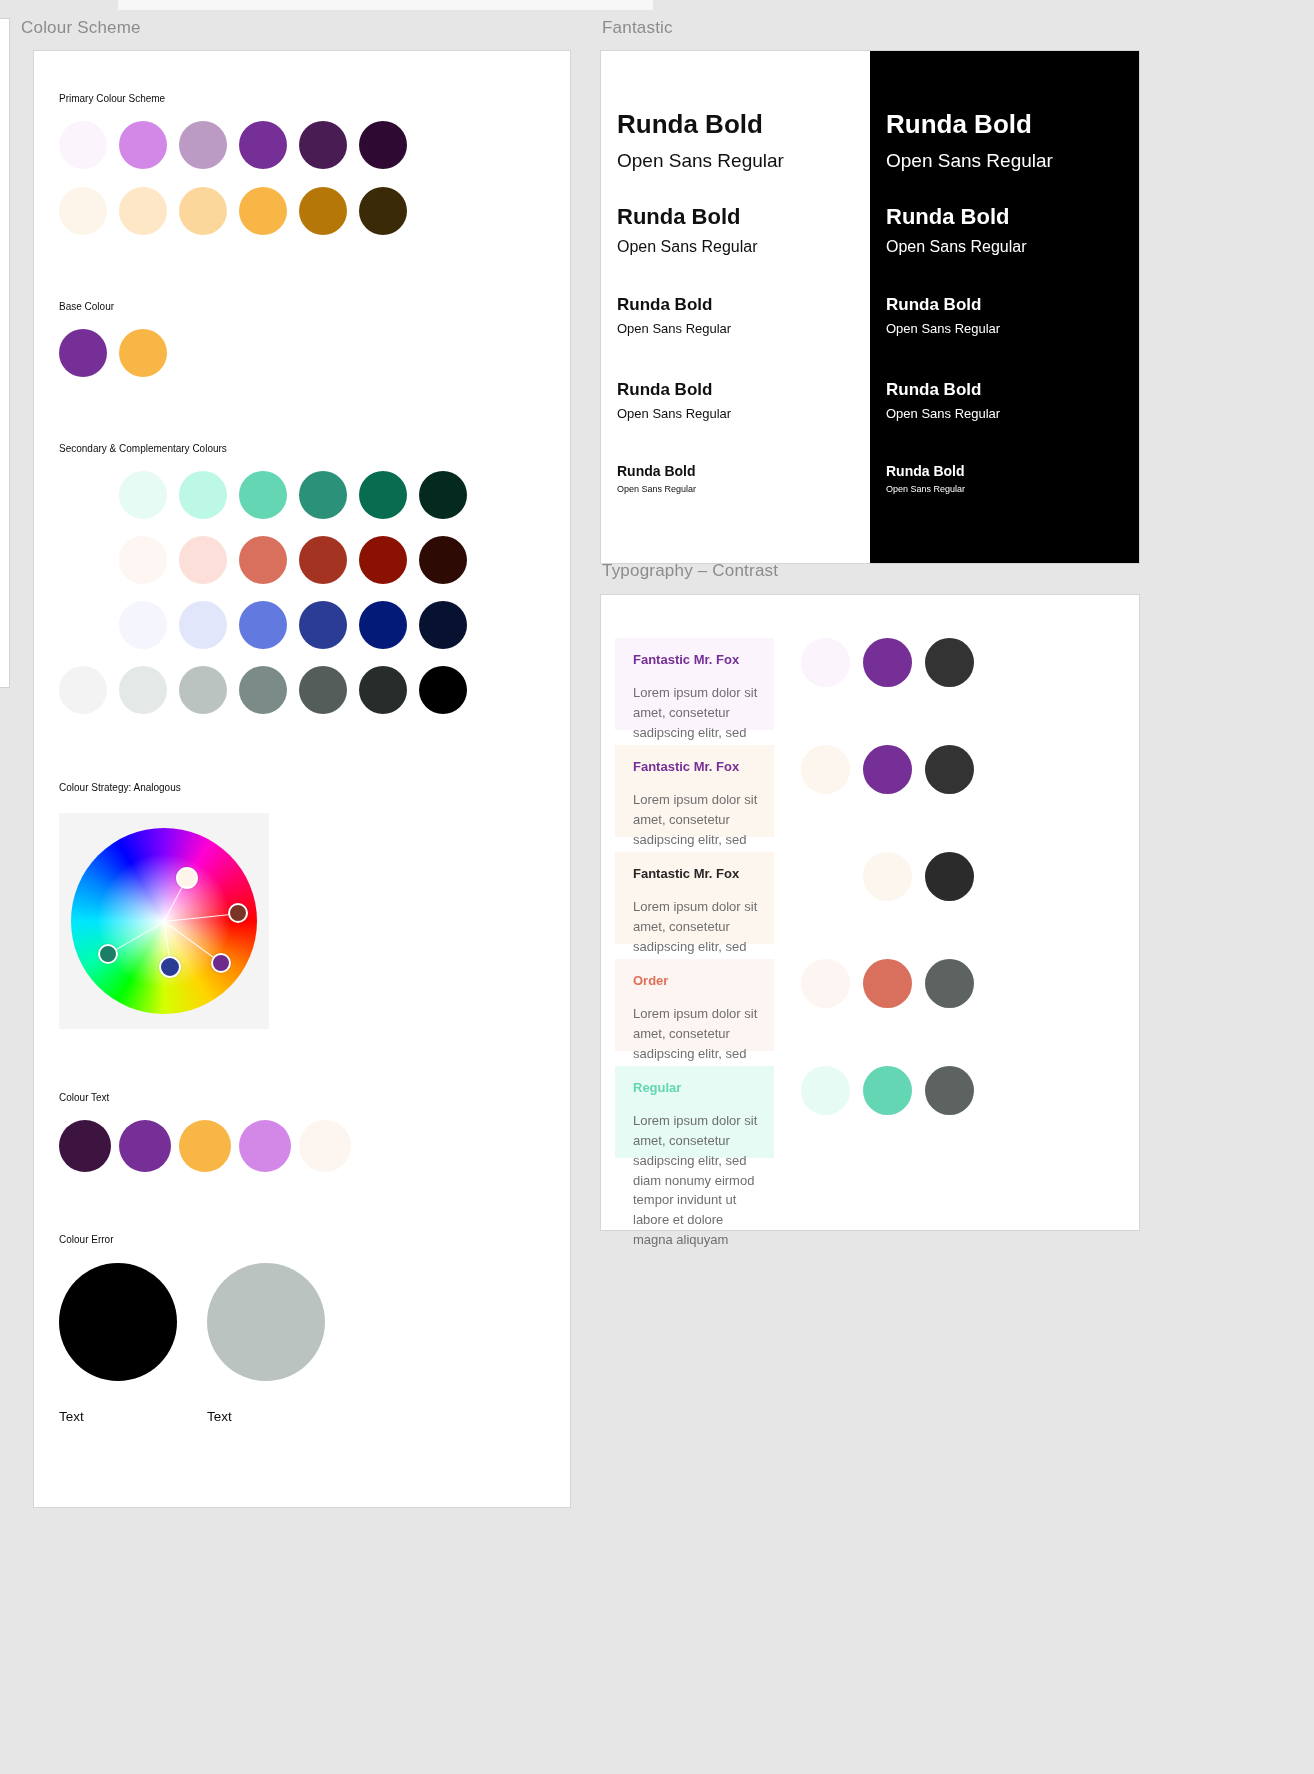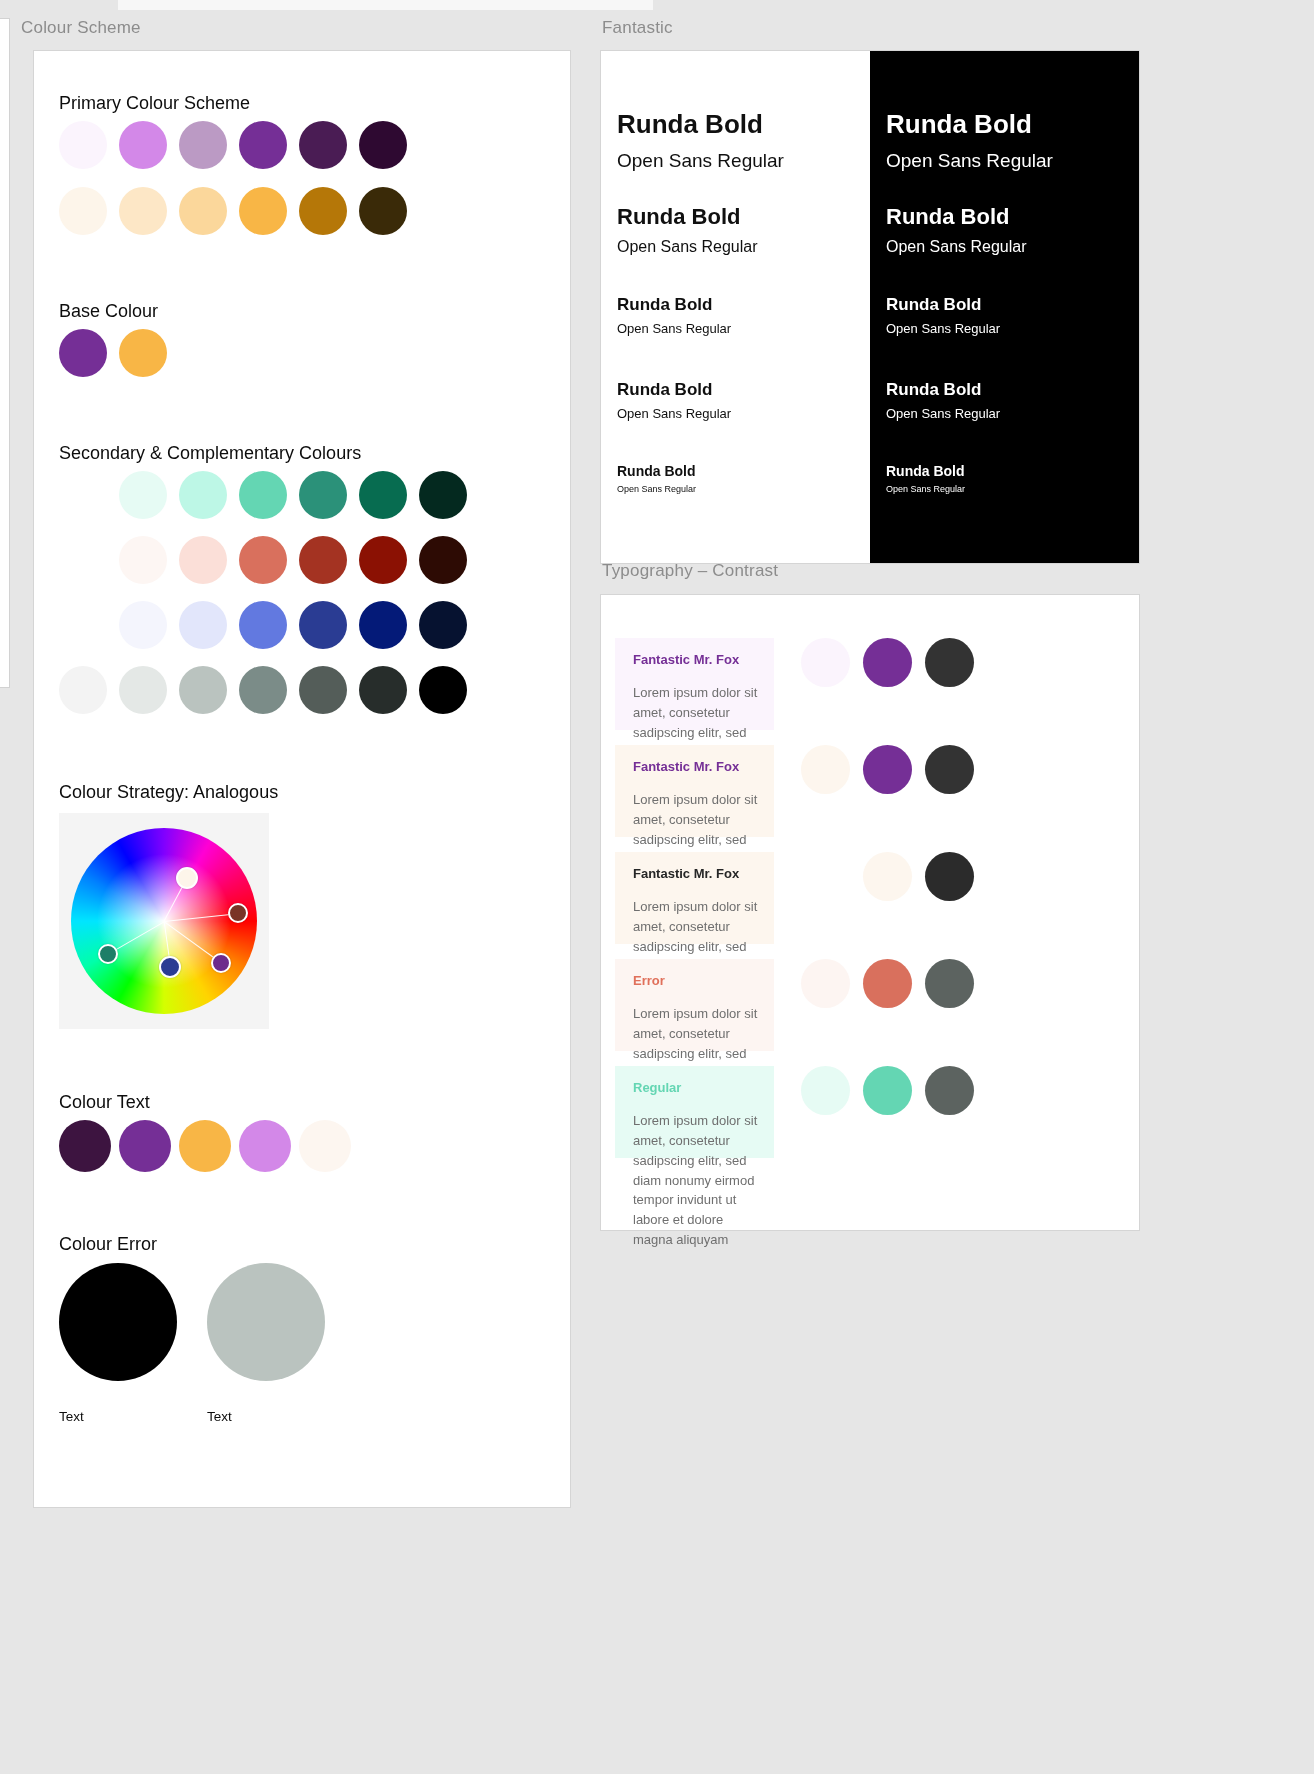--- a/index.html
+++ b/index.html
@@ -29,21 +29,21 @@
   }
 
   
   #colour-scheme-title { position: absolute; left: 21px; top: 18px; }
   #colour-scheme-card {
     position: absolute; left: 33px; top: 50px;
     width: 538px; height: 1458px;
     background: #ffffff; border: 1px solid #d5d5d5;
   }
   .section-label {
-    font-size: 18px; color: #0d0d0d; font-weight: 400;
+    font-size: 10px; color: #0d0d0d; font-weight: 400;
   }
   .swatch-row { display: flex; gap: 0; }
   .swatch {
     width: 48px; height: 48px; border-radius: 50%;
     margin-right: 12px; flex: 0 0 auto;
   }
 
   .lbl-primary { position: absolute; left: 25px; top: 42px; }
   .rows-primary { position: absolute; left: 25px; top: 70px; }
   .rows-primary .swatch-row { margin-bottom: 18px; }
@@ -326,21 +326,21 @@
           <div class="cc-body">Lorem ipsum dolor sit amet, consetetur sadipscing elitr, sed diam nonumy eirmod tempor invidunt ut labore et dolore magna aliquyam</div>
         </div>
         <div class="contrast-dots">
           <div class="cdot ghost"></div>
           <div class="cdot" style="background: rgb(253, 246, 238);"></div>
           <div class="cdot" style="background: rgb(43, 43, 43);"></div>
         </div>
       </div>
       <div class="contrast-row">
         <div class="contrast-card-box" style="background: rgb(253, 245, 242);">
-          <div class="cc-title" style="color: rgb(224, 112, 91);">Error</div>
+          <div class="cc-title" style="color: rgb(224, 112, 91);">Order</div>
           <div class="cc-body">Lorem ipsum dolor sit amet, consetetur sadipscing elitr, sed diam nonumy eirmod tempor invidunt ut labore et dolore magna aliquyam</div>
         </div>
         <div class="contrast-dots">
           <div class="cdot" style="background: rgb(253, 245, 242);"></div>
           <div class="cdot" style="background: rgb(217, 112, 93);"></div>
           <div class="cdot" style="background: rgb(92, 99, 96);"></div>
         </div>
       </div>
       <div class="contrast-row">
         <div class="contrast-card-box" style="background: rgb(230, 251, 244);">

